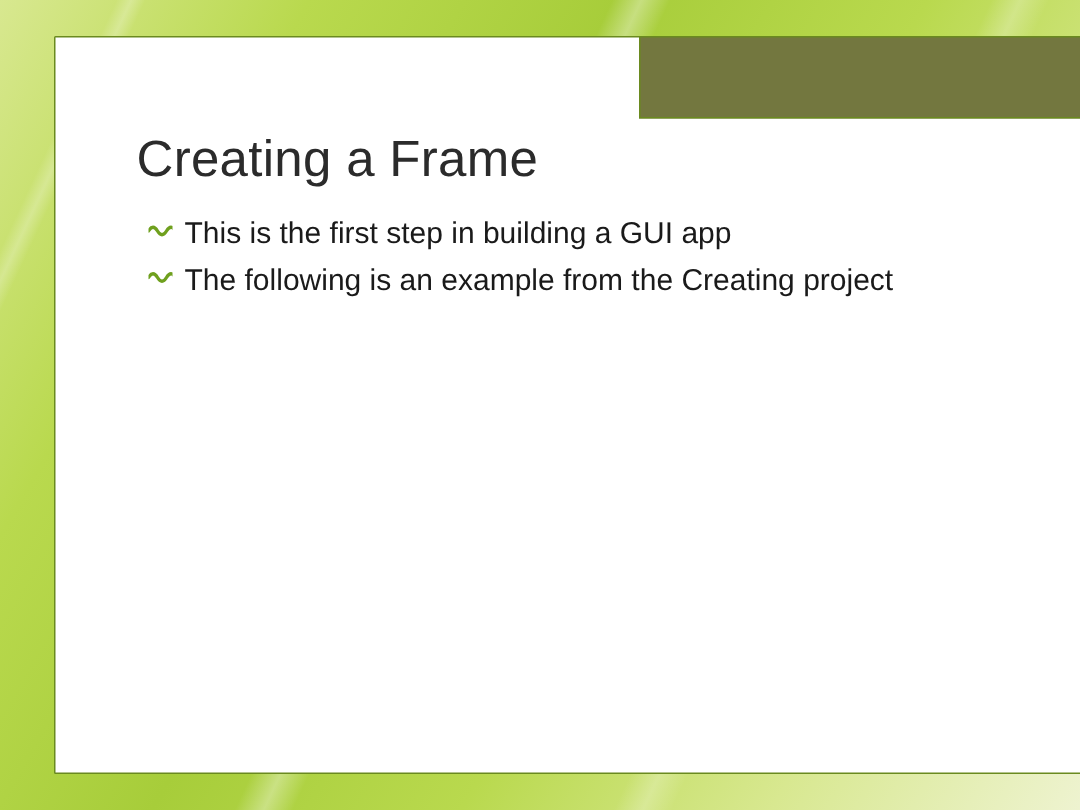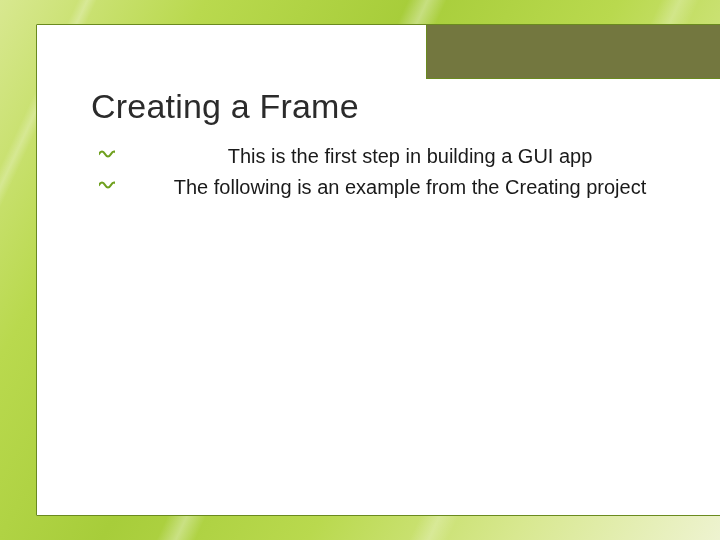--- a/index.html
+++ b/index.html
@@ -57,21 +57,20 @@
     letter-spacing: 0.2px;
   }
   .bullets {
     position: absolute;
     left: 62px;
     top: 118px;
     right: 50px;
     font-size: 20px;
     color: #1a1a1a;
     line-height: 1.35;
-    text-align: center;
   }
   .bullet-row {
     display: flex;
     gap: 6px;
     margin-bottom: 4px;
   }
   .bullet-icon {
     flex: 0 0 auto;
     width: 18px;
     padding-top: 4px;

